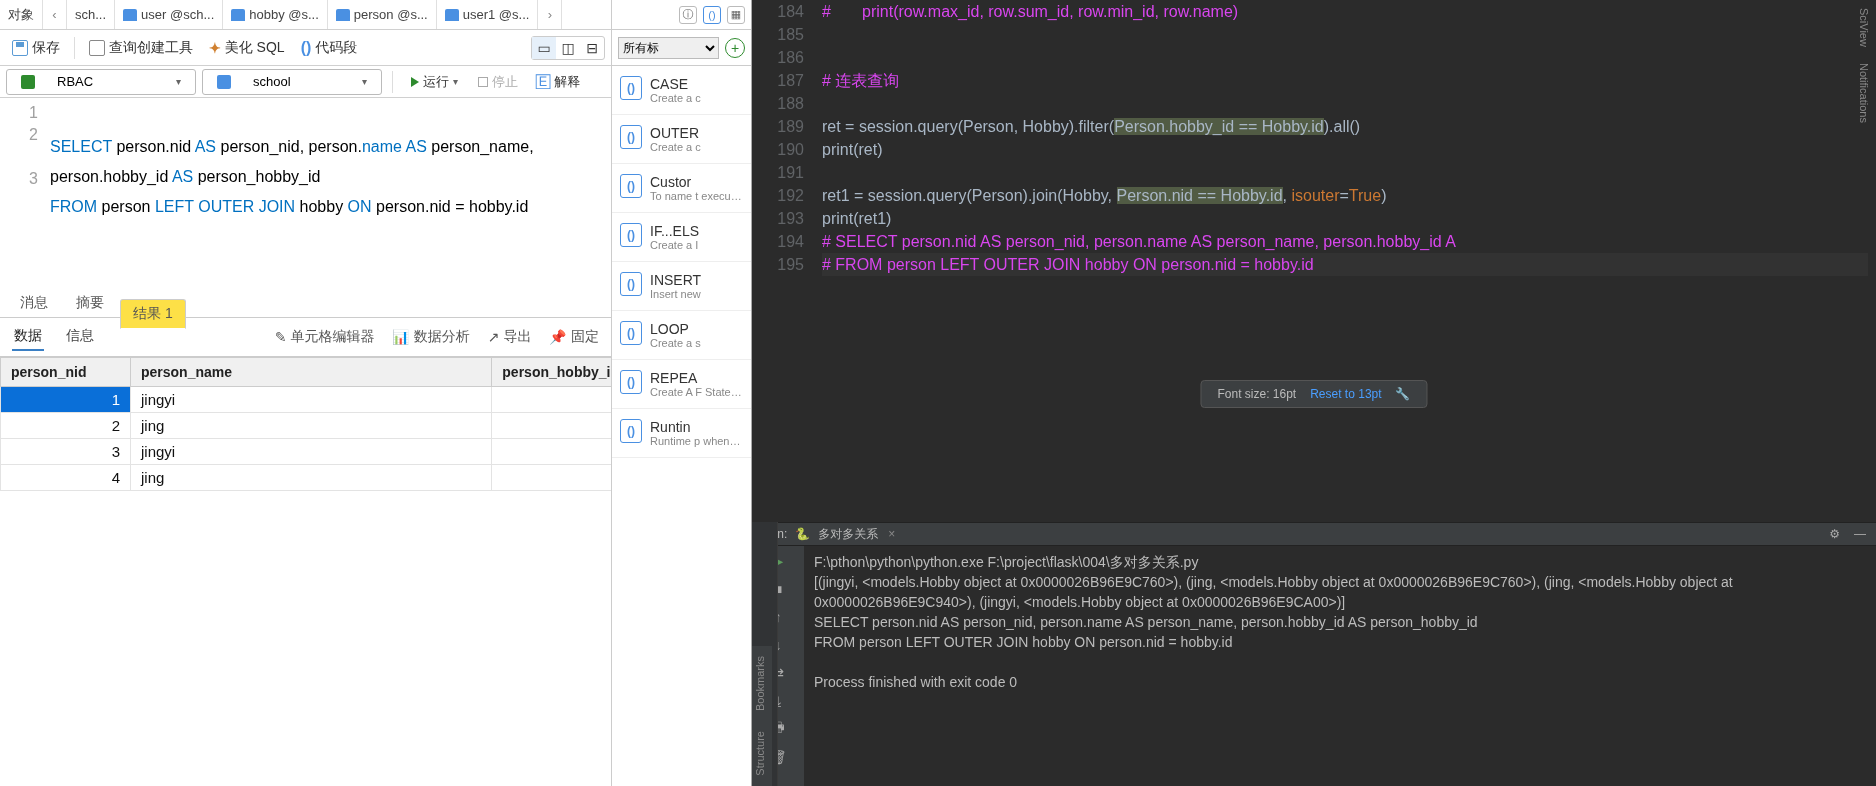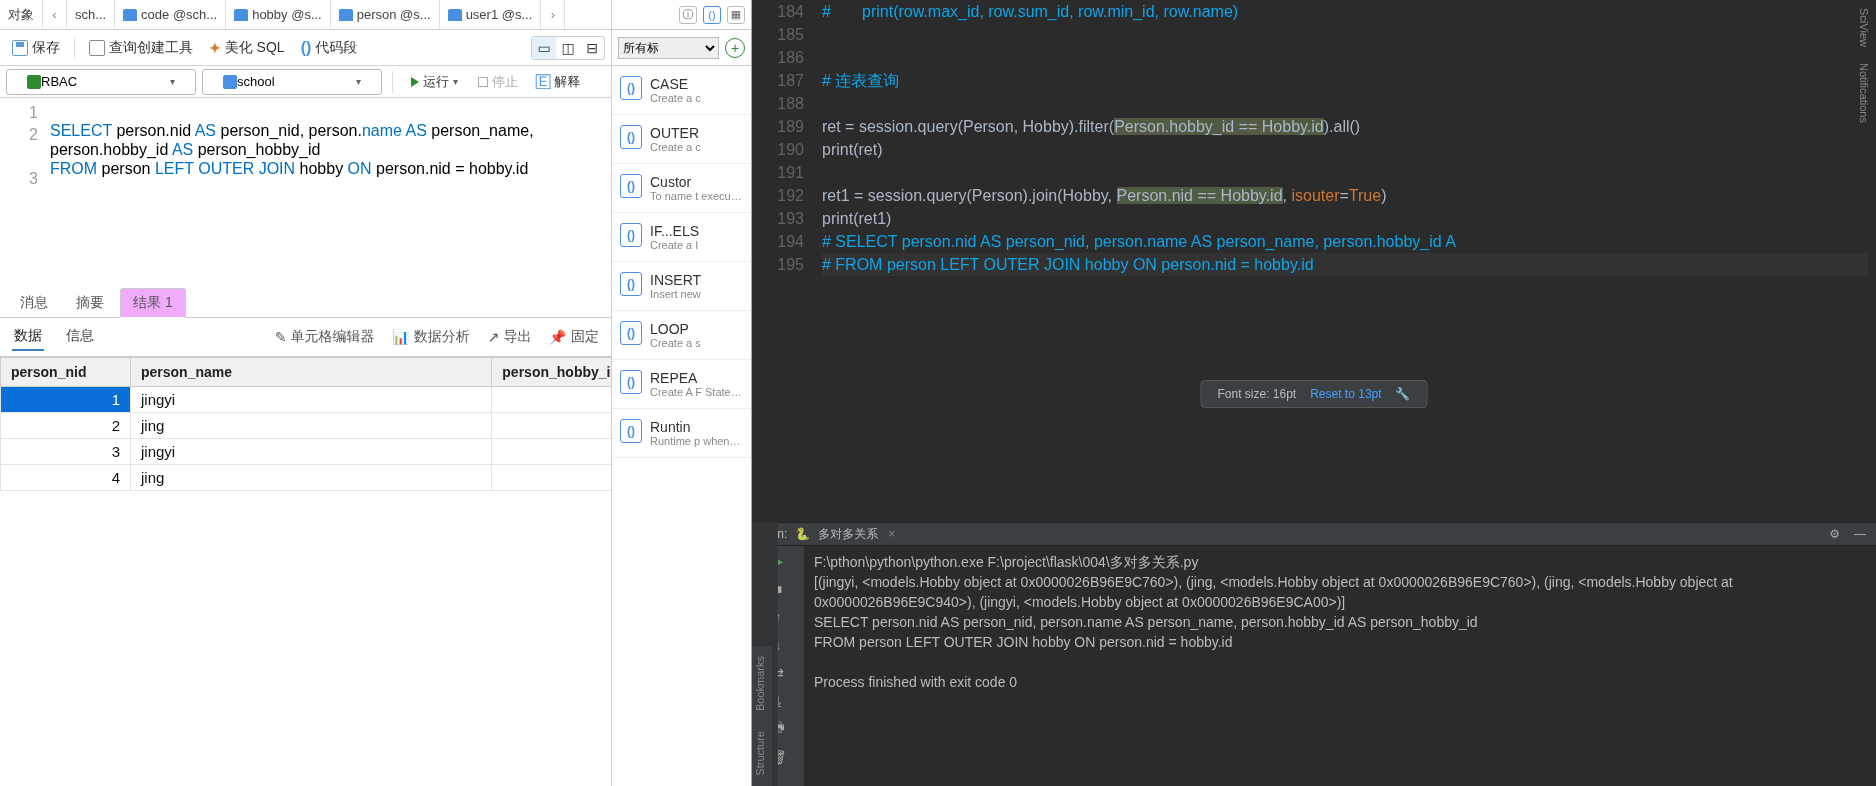--- a/index.html
+++ b/index.html
@@ -22,41 +22,41 @@
 .icon-save:before{content:"";position:absolute;top:1px;left:3px;width:8px;height:5px;background:#5b9bd5}
 .icon-tool{width:16px;height:16px;border:1px solid #888;border-radius:2px}
 .icon-magic{color:#d08030;font-weight:bold}
 .icon-paren{color:#4a90e2;font-weight:bold;font-size:16px}
 .view-toggle{margin-left:auto;display:flex;border:1px solid #ccc;border-radius:3px}
 .view-toggle span{width:24px;height:22px;display:flex;align-items:center;justify-content:center;cursor:pointer}
 .view-toggle span.active{background:#e6f0fa}
 
 
 .db-row{height:32px;display:flex;align-items:center;padding:0 6px;gap:6px;border-bottom:1px solid #d0d0d0}
-.db-sel{display:flex;align-items:center;border:1px solid #bbb;border-radius:3px;padding:2px 20px;gap:0;height:26px}
+.db-sel{display:flex;align-items:center;border:1px solid #bbb;border-radius:3px;padding:2px 14px;gap:22px;height:26px}
 .db-sel .ico{width:14px;height:14px;background:#2e8b2e;border-radius:2px}
 .db-sel .ico.blue{background:#4a90e2}
 .db-sel .arrow{color:#666;font-size:10px}
 .run-btn{display:flex;align-items:center;gap:4px;color:#333;padding:2px 8px;cursor:pointer}
 .run-btn .tri{width:0;height:0;border-left:8px solid #2e8b2e;border-top:5px solid transparent;border-bottom:5px solid transparent}
 .stop-btn{color:#aaa;display:flex;align-items:center;gap:4px;padding:2px 6px}
 .stop-btn .sq{width:10px;height:10px;border:1px solid #aaa}
 .explain-btn{display:flex;align-items:center;gap:4px;color:#333;padding:2px 6px;cursor:pointer}
 
 
 .sql-editor{flex:0 0 auto;display:flex;font-family:Consolas,monospace;font-size:16px;padding:4px 0;height:190px}
 .gutter{width:50px;text-align:right;color:#a0a0a0;padding-right:12px;line-height:22px}
-.code{flex:1;line-height:19px;white-space:pre;color:#000}
+.code{flex:1;line-height:30px;white-space:pre;color:#000}
 .kw{color:#0070c0;font-weight:normal}
 .fn{color:#0070c0}
 
 
 .res-tabs{height:30px;display:flex;align-items:flex-end;border-bottom:1px solid #ccc;padding:0 8px;gap:4px;font-size:14px;color:#555}
 .res-tabs .rt{padding:5px 12px;cursor:pointer}
-.res-tabs .rt.active{border:1px solid #ccc;border-bottom:1px solid #fff;border-radius:3px 3px 0 0;background:#f0abfc;position:relative;top:1px}
+.res-tabs .rt.active{border:1px solid #ccc;border-bottom:1px solid #fff;border-radius:3px 3px 0 0;background:#fde047;position:relative;top:12px}
 
 
 .data-tb{height:38px;display:flex;align-items:center;padding:0 12px;gap:24px;color:#444;font-size:14px}
 .data-tb .left{display:flex;gap:20px}
 .data-tb .left .sub{cursor:pointer;padding:4px 2px}
 .data-tb .left .sub.active{color:#222;border-bottom:2px solid #3a7fc4}
 .data-tb .right{margin-left:auto;display:flex;gap:18px}
 .data-tb .right span{cursor:pointer;display:flex;align-items:center;gap:4px;color:#555}
 
 
@@ -78,21 +78,21 @@
 .tmpl .ti{width:22px;height:24px;border:1px solid #4a90e2;border-radius:3px;flex-shrink:0;display:flex;align-items:center;justify-content:center;color:#4a90e2;font-size:12px;font-weight:bold}
 .tmpl .tt{display:flex;flex-direction:column;overflow:hidden}
 .tmpl .tname{font-size:14px;color:#333;font-weight:500;white-space:nowrap;overflow:hidden;text-overflow:ellipsis}
 .tmpl .tdesc{font-size:11px;color:#888;white-space:nowrap;overflow:hidden;text-overflow:ellipsis}
 
 
 .r-gutter-strip{position:absolute;left:0;top:0;bottom:0;width:26px;background:#313335;border-right:1px solid #3a3a3a}
 .r-code{flex:1;display:flex;font-family:Consolas,"JetBrains Mono",monospace;font-size:16px;line-height:23px;overflow:hidden}
 .r-ln{width:70px;text-align:right;color:#606366;padding-right:18px;background:#2b2b2b;z-index:2}
 .r-src{flex:1;color:#a9b7c6;white-space:pre;padding-right:8px}
-.r-cm{color:#0ea5e9}
+.r-cm{color:#d946ef}
 .r-kw{color:#cc7832}
 .r-hl{background:#515b44}
 .r-cursor-line{background:#323232}
 
 .r-font-pop{position:absolute;top:380px;left:50%;transform:translateX(-50%);background:#3c3f41;border:1px solid #555;border-radius:4px;padding:6px 16px;display:flex;align-items:center;gap:14px;color:#bbb;font-size:12px;z-index:10}
 .r-font-pop .link{color:#4a9eff;cursor:pointer}
 .r-font-pop .wrench{color:#aaa}
 
 .r-run-bar{height:24px;background:#3c3f41;display:flex;align-items:center;padding:0 10px;gap:8px;font-size:12px;color:#bbb;border-top:1px solid #222;border-bottom:1px solid #222}
 .r-run-bar .py{color:#c9a94e}
@@ -114,21 +114,21 @@
 
 <div class="left-pane">
   <div class="tab-bar">
     <div class="tab">对象</div>
     <div class="tab nav">‹</div>
     <div class="tab">
         <span>sch...</span>
       </div>
     <div class="tab">
         <span class="db-icon"></span>
-        <span>code @sch...</span>
+        <span>user @sch...</span>
       </div>
     <div class="tab">
         <span class="db-icon"></span>
         <span>hobby @s...</span>
       </div>
     <div class="tab">
         <span class="db-icon"></span>
         <span>person @s...</span>
       </div>
     <div class="tab">

